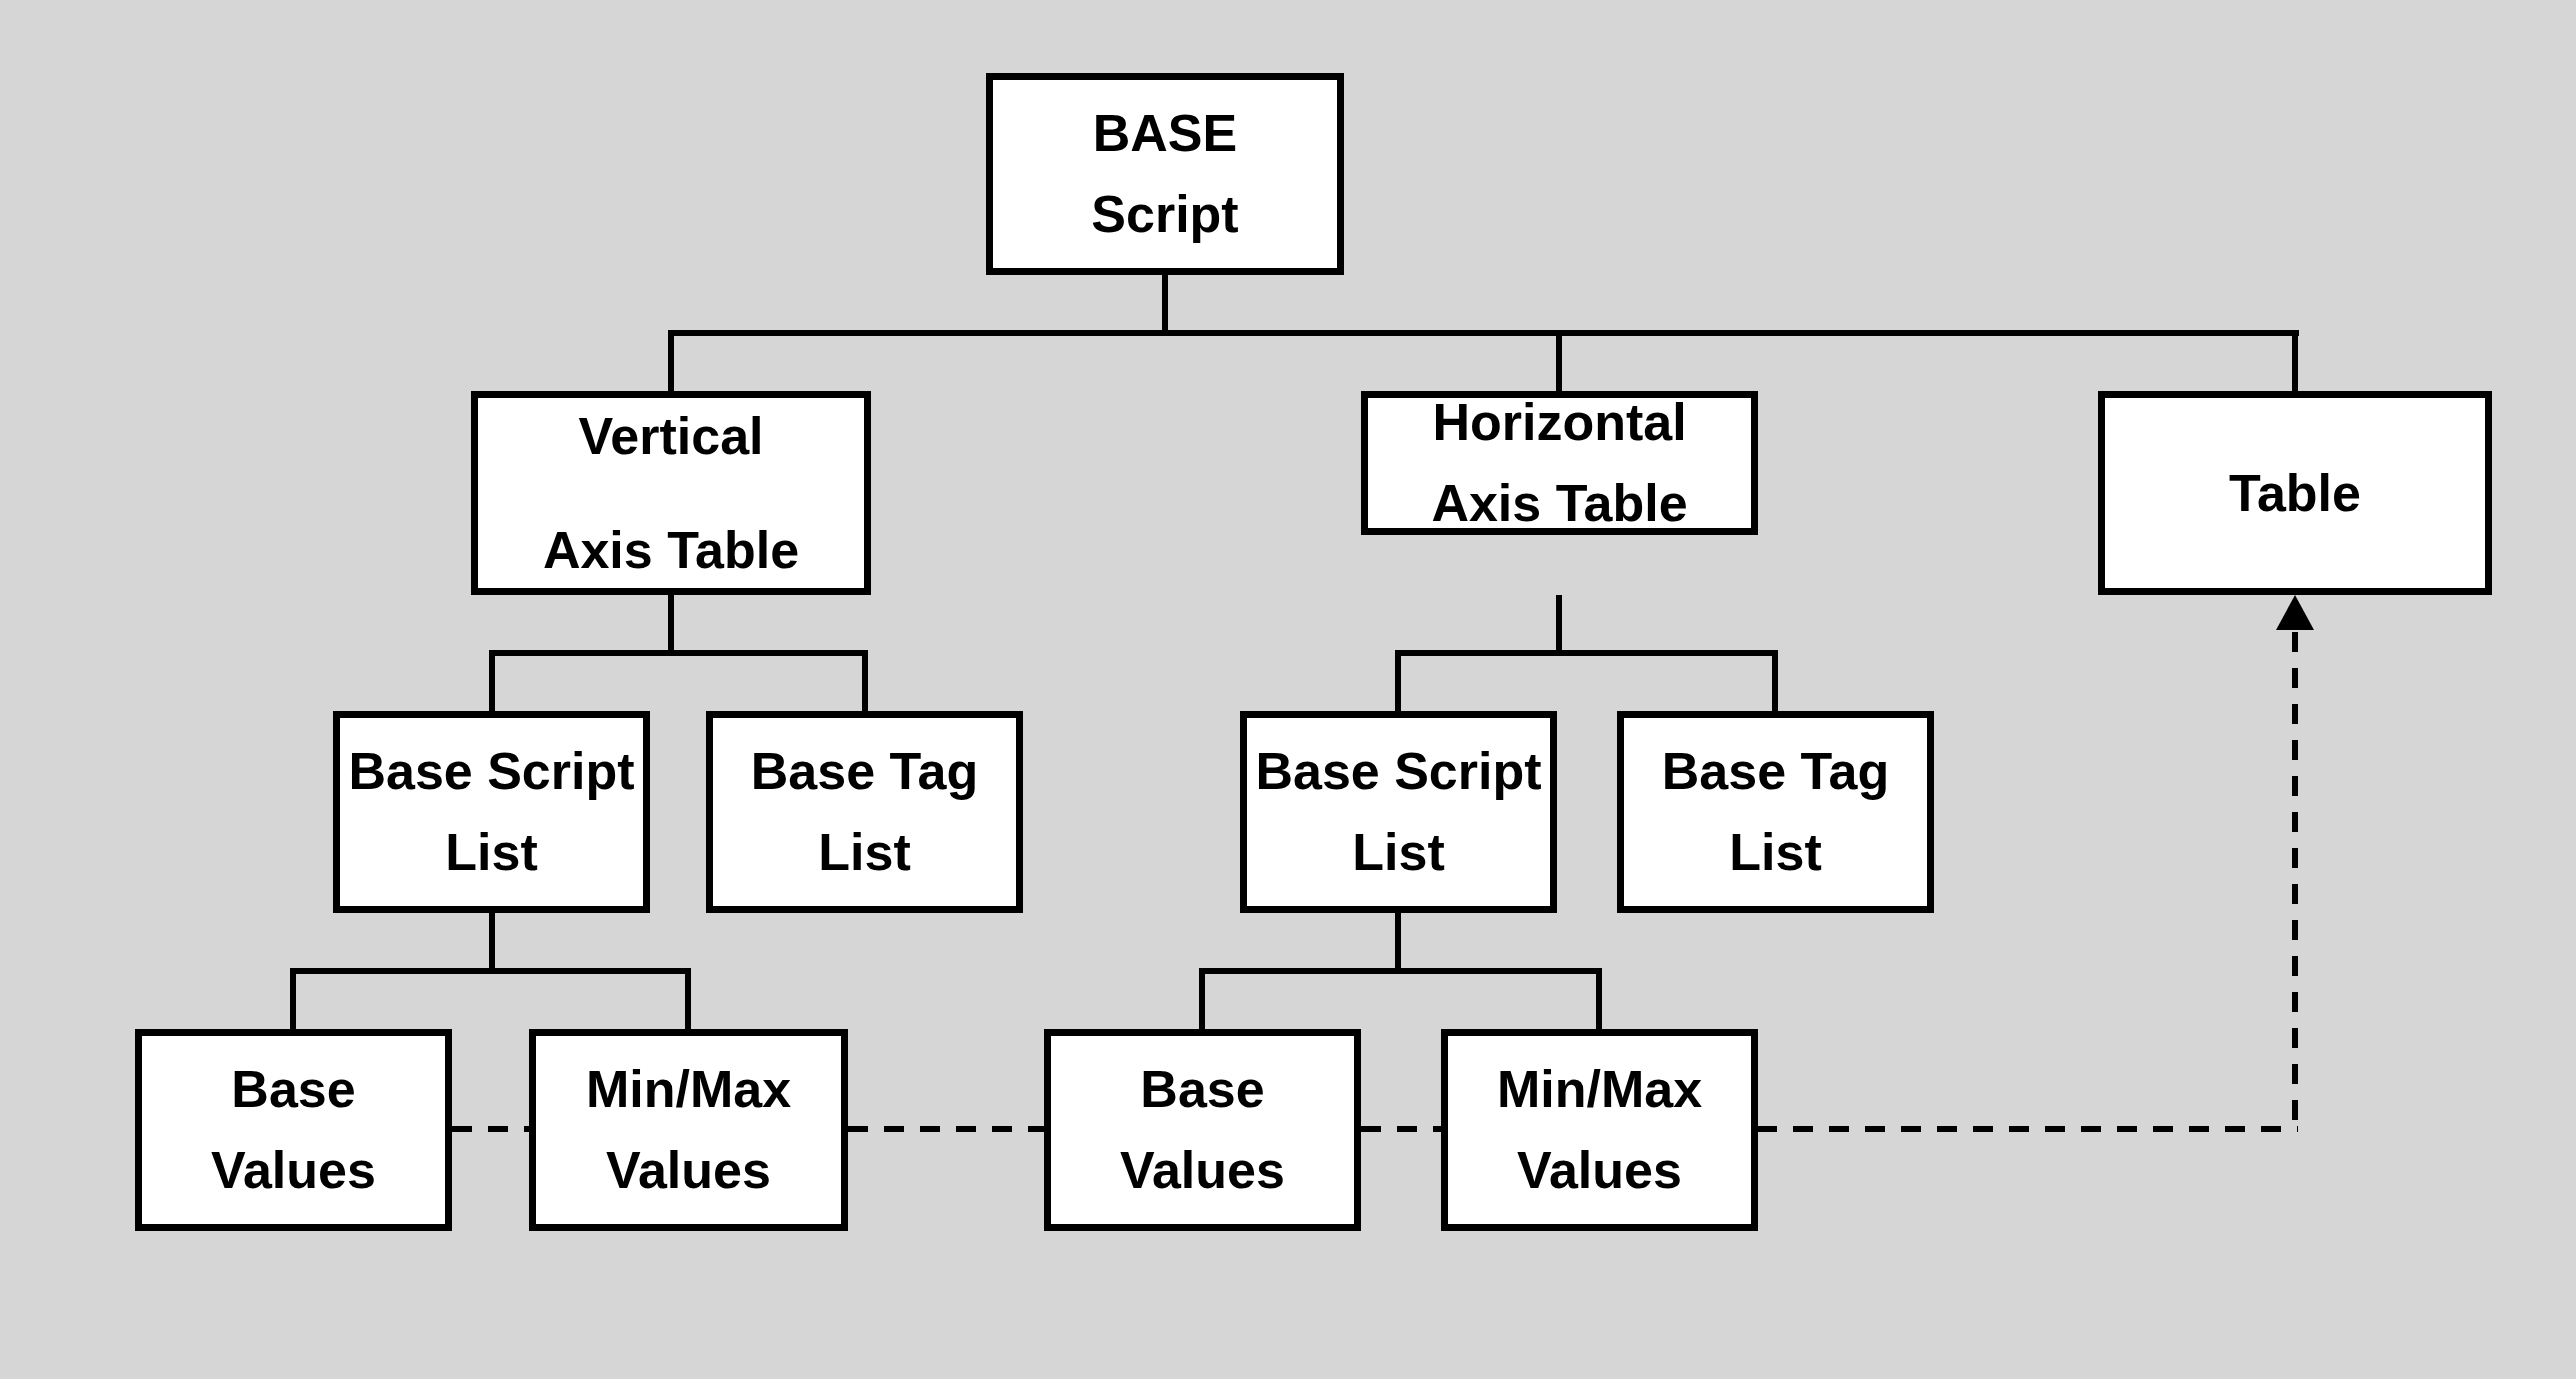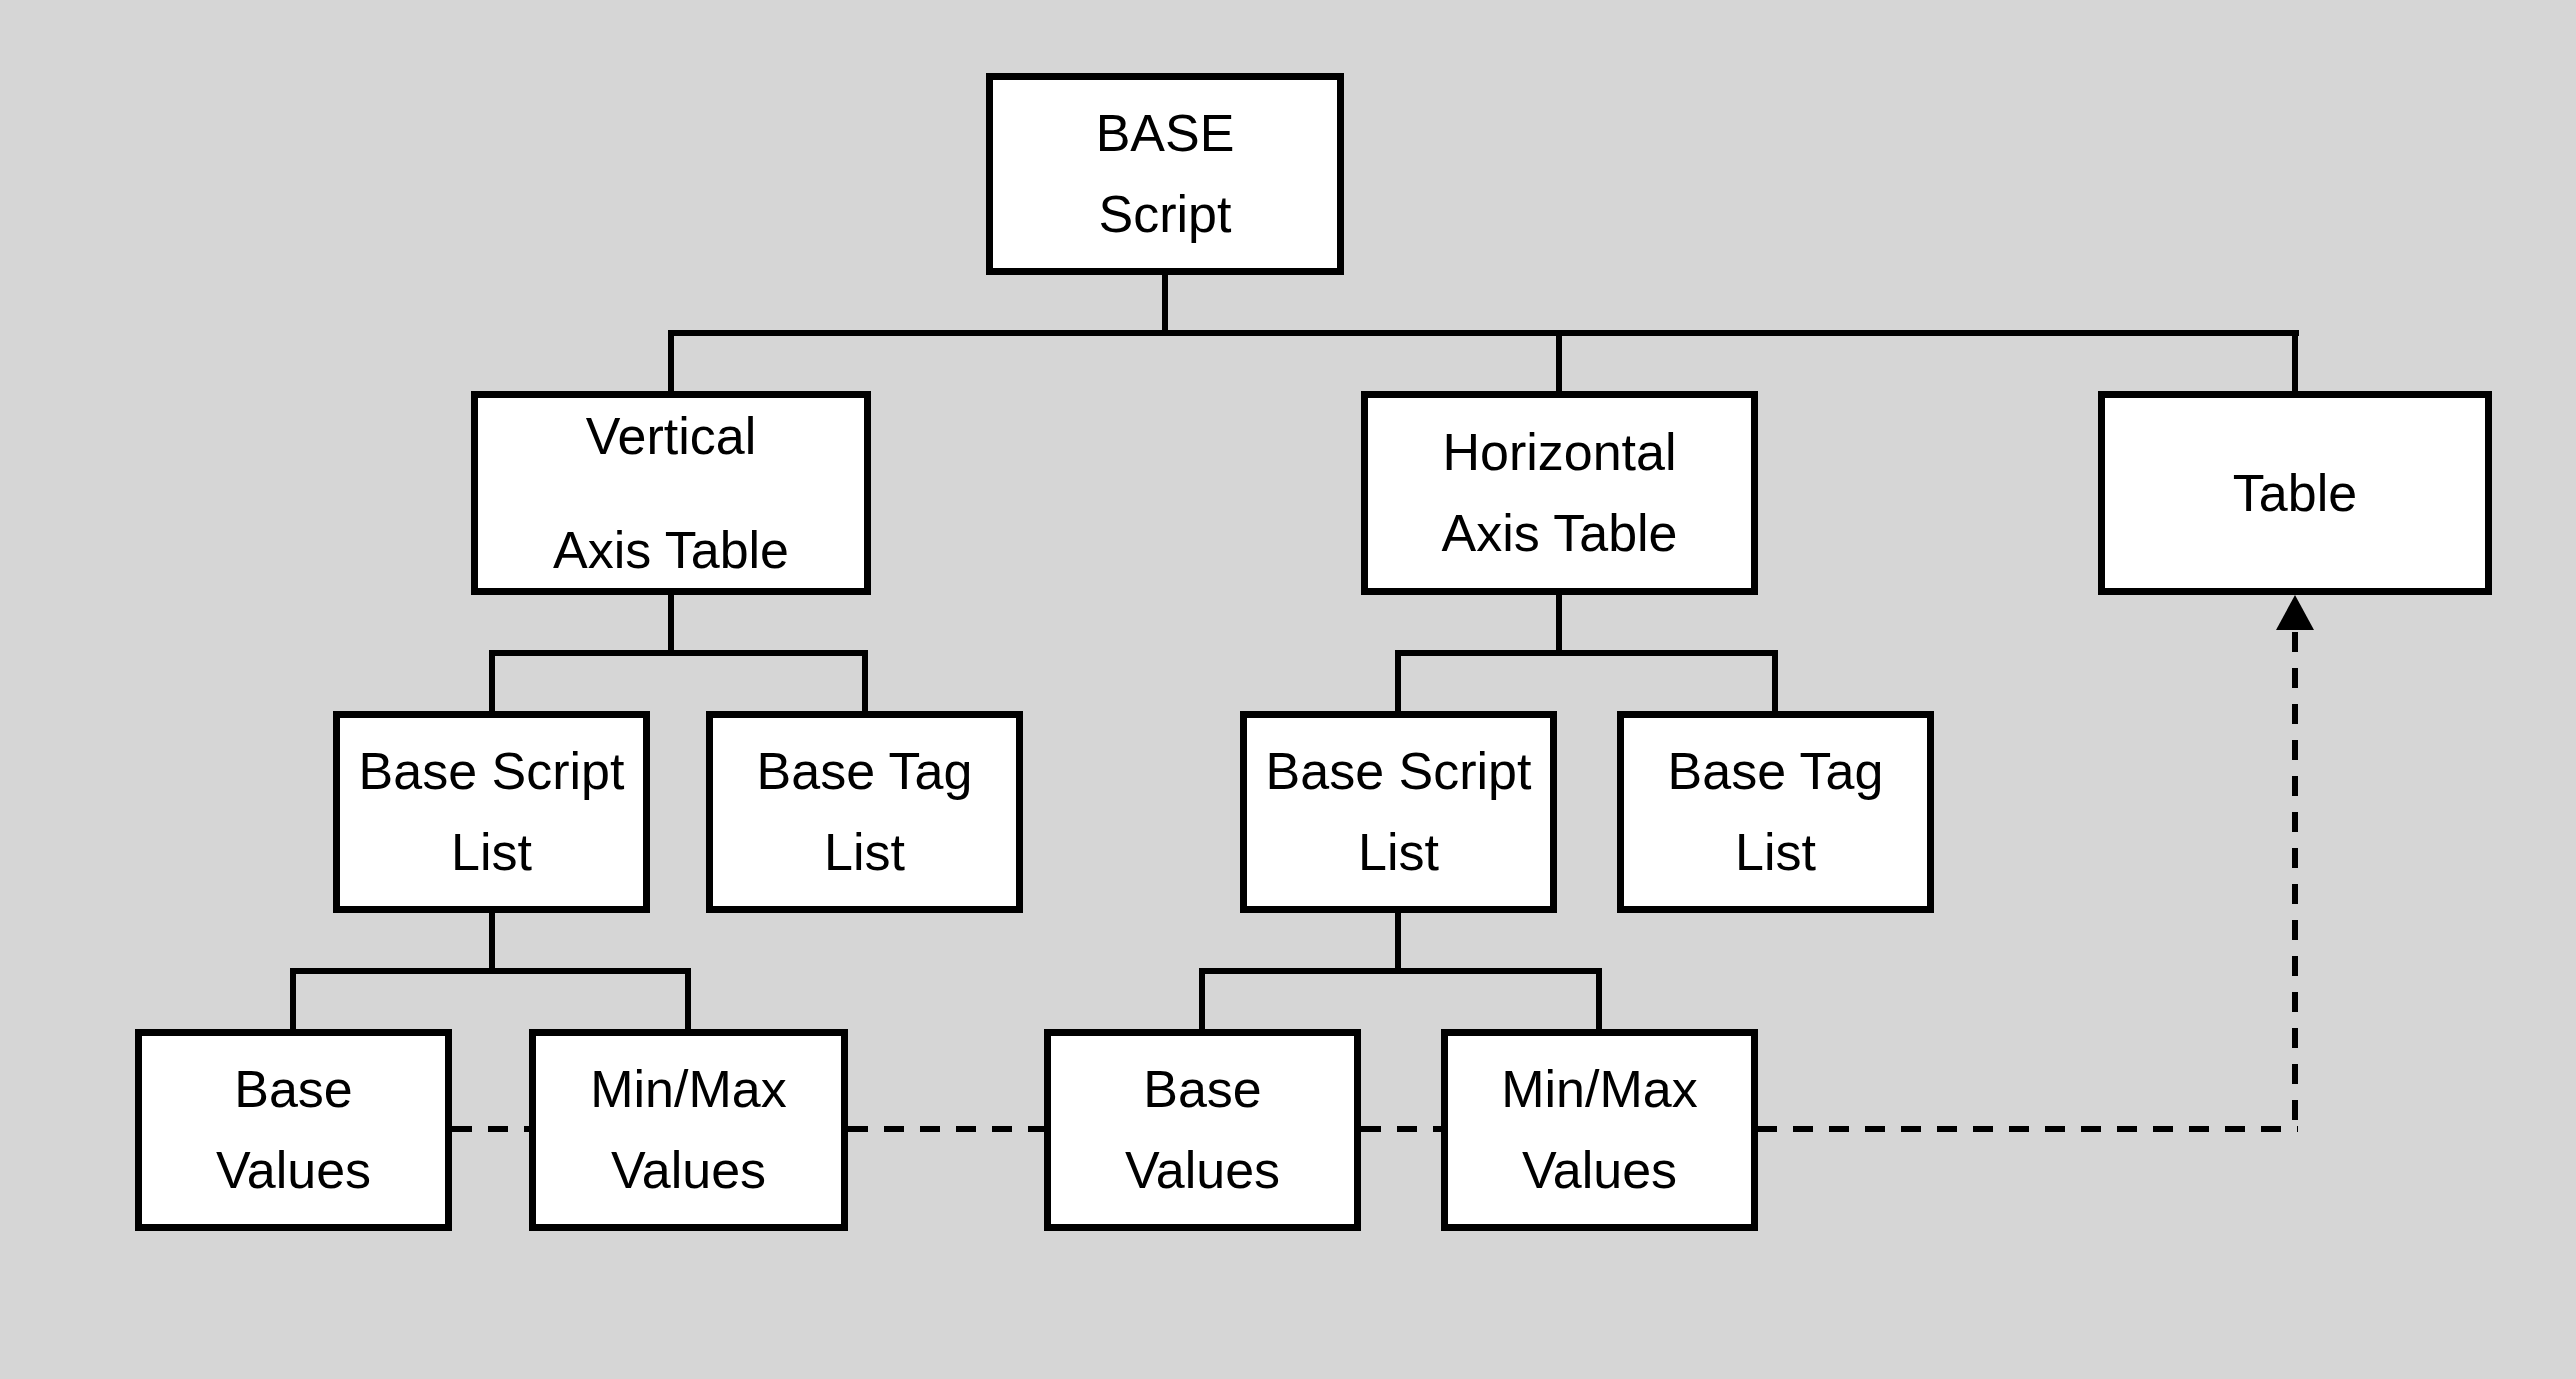--- a/index.html
+++ b/index.html
@@ -21,27 +21,28 @@
     border: 7.3px solid #000000;
     display: flex;
     flex-direction: column;
     align-items: center;
     justify-content: center;
     text-align: center;
     color: #000000;
     font-size: 52px;
     line-height: 81px;
     z-index: 3;
+    font-weight: bold;
   }
   .node .nl { white-space: nowrap; }
 
   
   .n-base-header        { left: 986px; top:   73px; width: 358px; height: 202px; }
   .n-vertical-axis      { left:  471px; top:  391px; width: 400px; height: 204px; gap: 33px; }
-  .n-horizontal-axis    { left: 1361px; top:  391px; width: 397px; height: 204px; }
+  .n-horizontal-axis    { left: 1361px; top:  391px; width: 397px; height: 144px; }
   .n-item-variation     { left: 2098px; top:  391px; width: 394px; height: 204px; }
   .n-base-script-left   { left:  333px; top:  711px; width: 317px; height: 202px; }
   .n-base-tag-left      { left:  706px; top:  711px; width: 317px; height: 202px; }
   .n-base-script-right  { left: 1240px; top:  711px; width: 317px; height: 202px; }
   .n-base-tag-right     { left: 1617px; top:  711px; width: 317px; height: 202px; }
   .n-base-values-left   { left:  135px; top: 1029px; width: 317px; height: 202px; }
   .n-minmax-left        { left:  529px; top: 1029px; width: 319px; height: 202px; }
   .n-base-values-right  { left: 1044px; top: 1029px; width: 317px; height: 202px; }
   .n-minmax-right       { left: 1441px; top: 1029px; width: 317px; height: 202px; }
 

